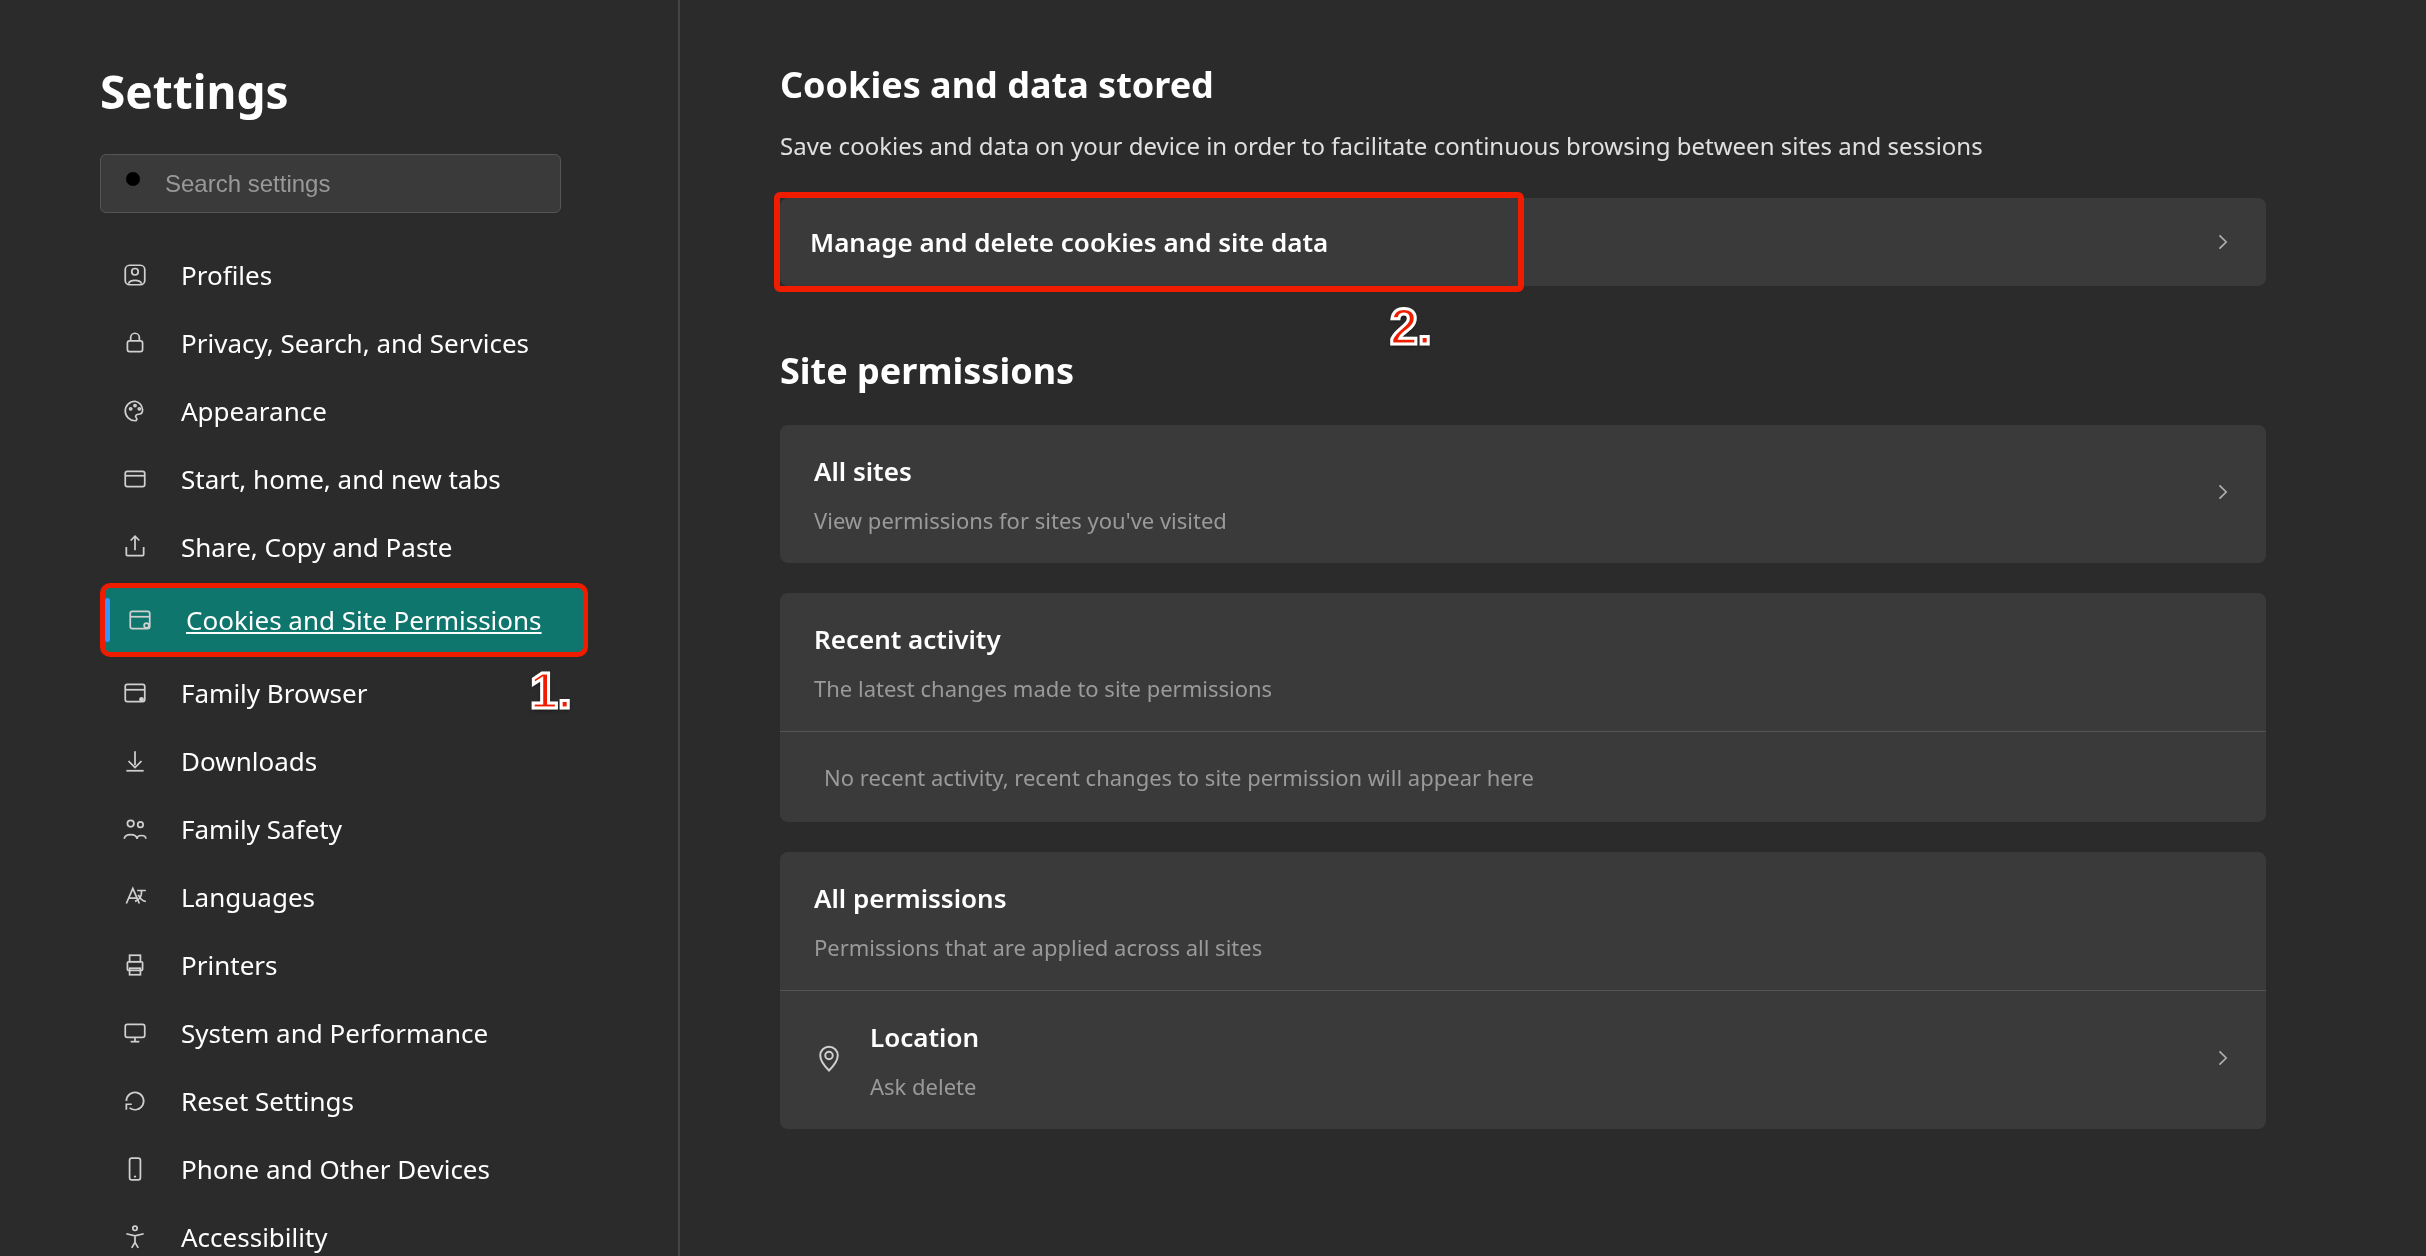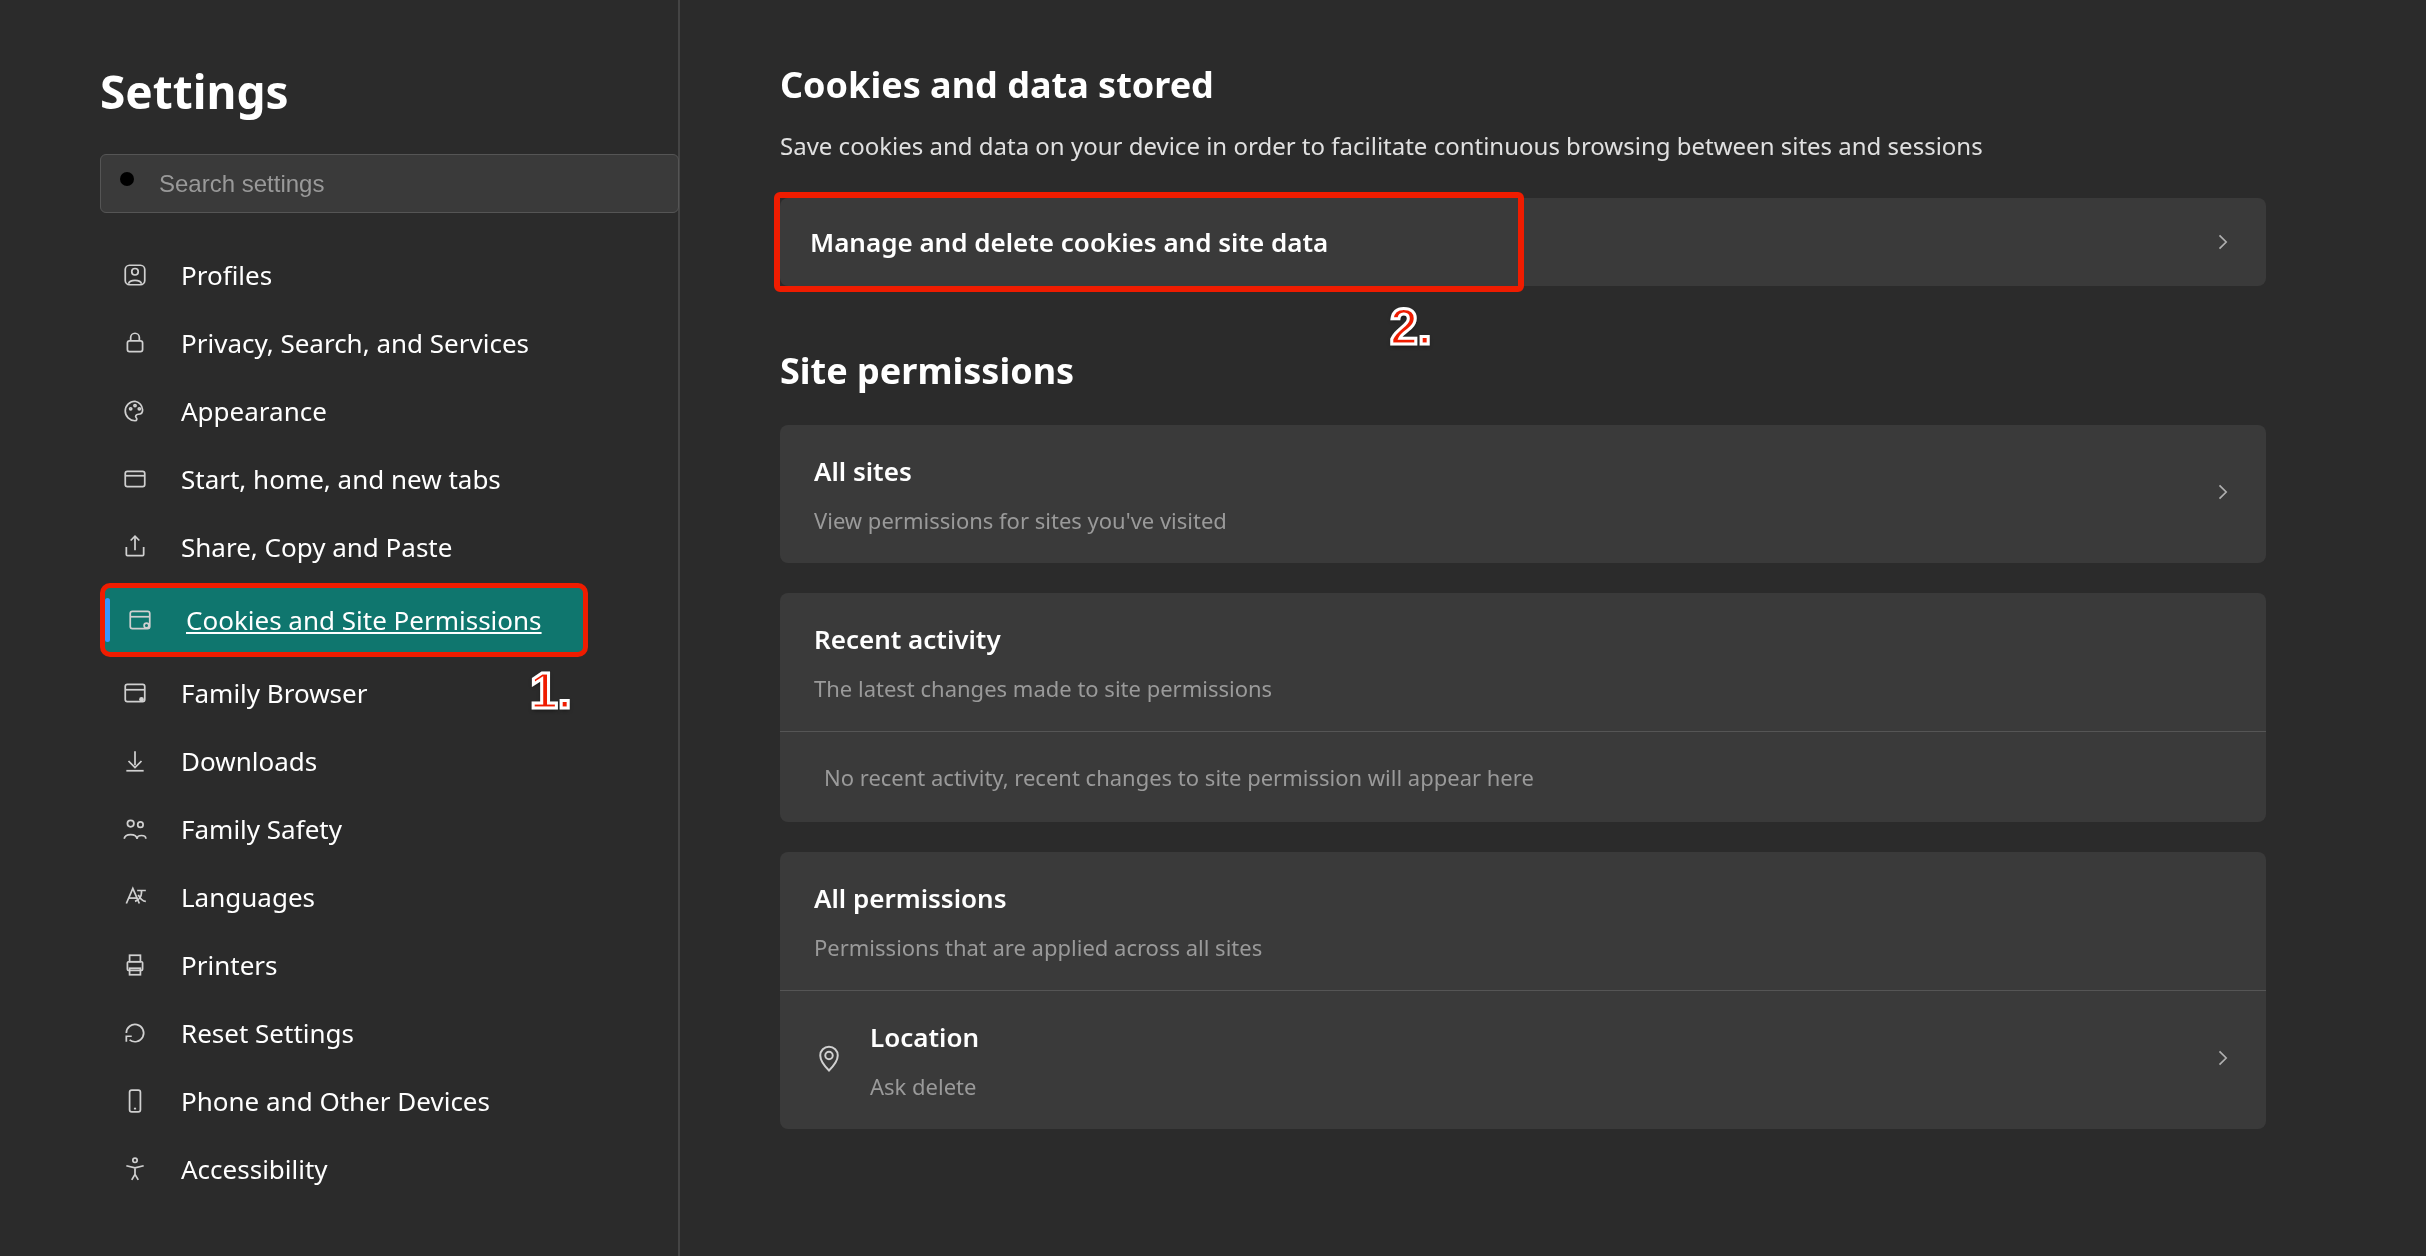--- a/index.html
+++ b/index.html
@@ -26,23 +26,23 @@
     font-weight: 700;
     margin-bottom: 32px;
   }
   .search-box {
     display: flex;
     align-items: center;
     gap: 18px;
     background: #3a3a3a;
     border: 1px solid #555;
     border-radius: 6px;
-    padding: 14px 16px;
+    padding: 14px 22px;
     margin-bottom: 30px;
-    width: 579px;
+    width: 461px;
   }
   .search-box input {
     flex: 1;
     background: transparent;
     border: none;
     outline: none;
     color: #fff;
     font-size: 24px;
   }
   .search-box input::placeholder { color: #999; }
@@ -289,20 +289,30 @@
               <rect x="5" y="9" width="14" height="8" rx="1"></rect>
               <rect x="7" y="3" width="10" height="6"></rect>
               <rect x="7" y="15" width="10" height="6"></rect>
             </svg>
           </span>
         <span>Printers</span>
       </div>
       <div class="nav-item">
         <span class="icon">
             <svg width="26" height="26" viewBox="0 0 24 24">
+              <rect x="3" y="4" width="18" height="12" rx="2"></rect>
+              <line x1="8" y1="20" x2="16" y2="20"></line>
+              <line x1="12" y1="16" x2="12" y2="20"></line>
+            </svg>
+          </span>
+        <span>System and Performance</span>
+      </div>
+      <div class="nav-item">
+        <span class="icon">
+            <svg width="26" height="26" viewBox="0 0 24 24">
               <path d="M4 12a8 8 0 1 1 3 6.3"></path>
               <path d="M4 20v-5h5"></path>
             </svg>
           </span>
         <span>Reset Settings</span>
       </div>
       <div class="nav-item">
         <span class="icon">
             <svg width="26" height="26" viewBox="0 0 24 24">
               <rect x="7" y="2" width="10" height="20" rx="2"></rect>

